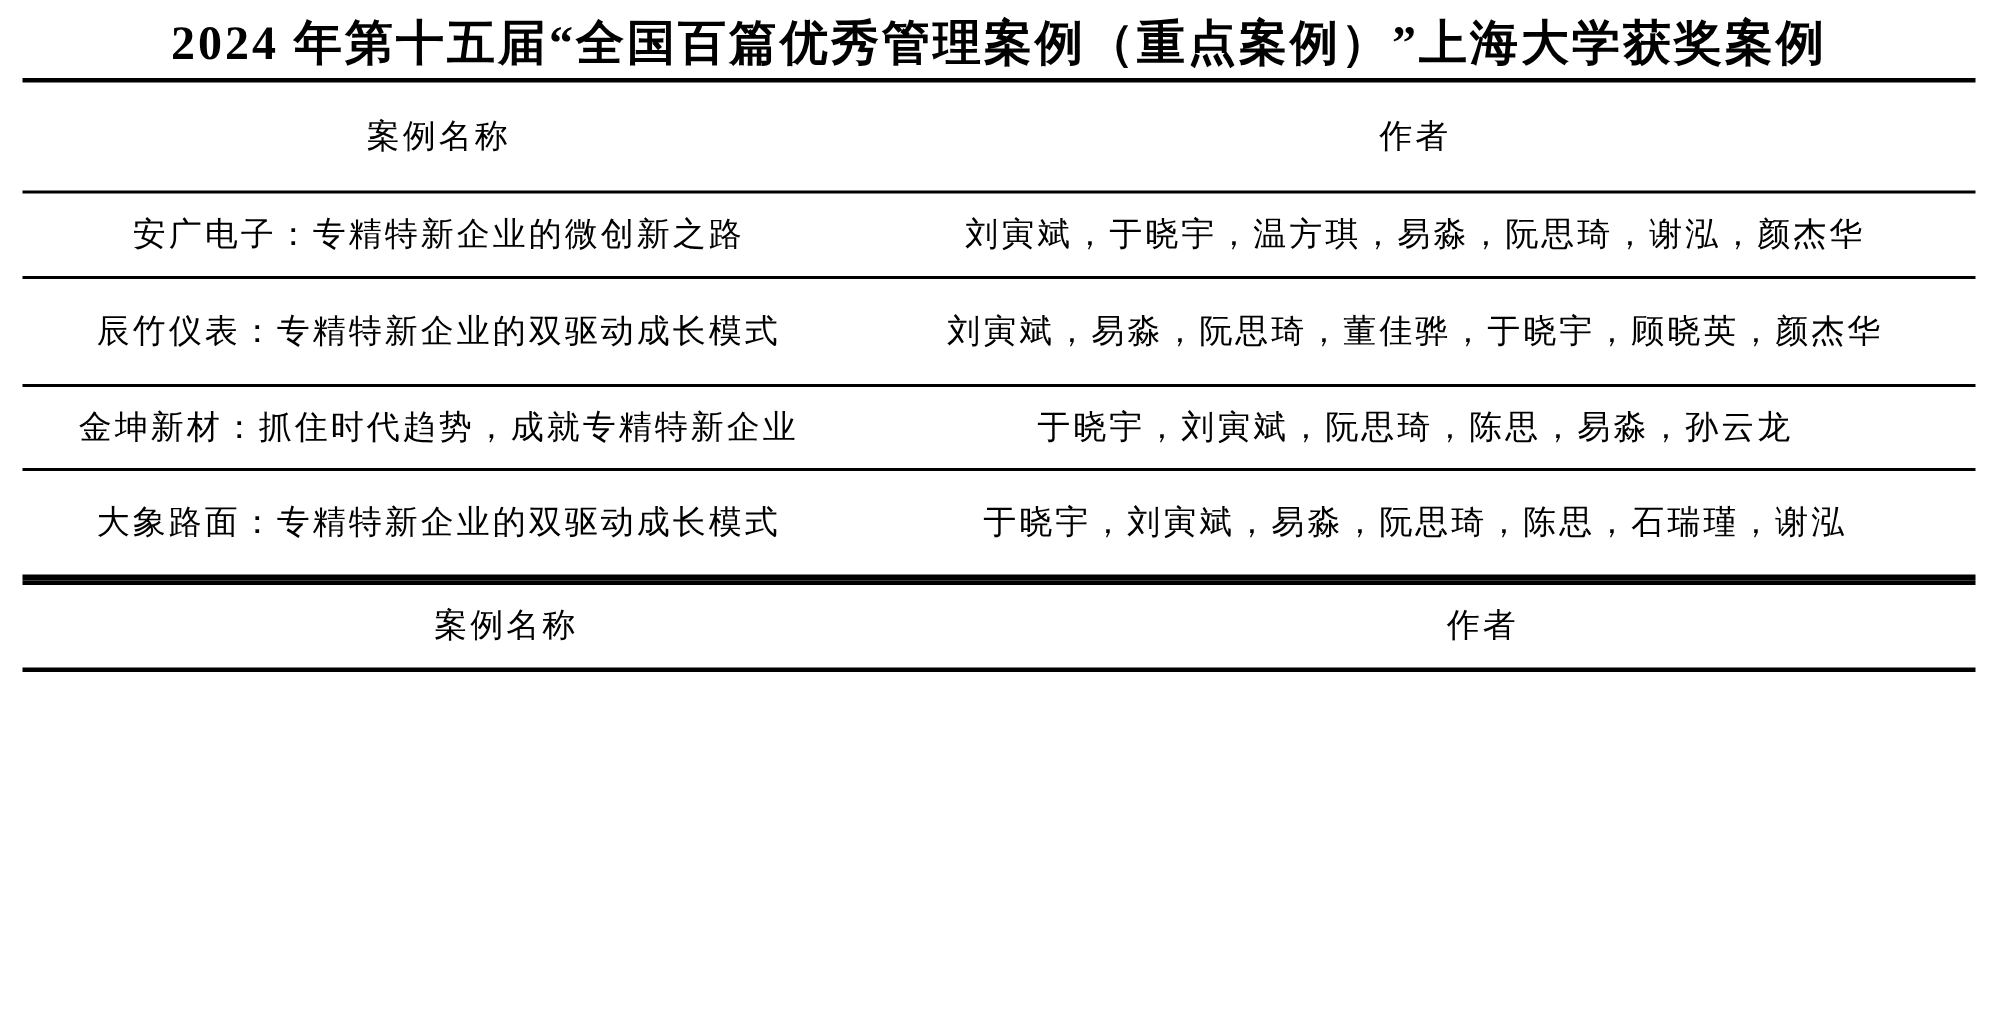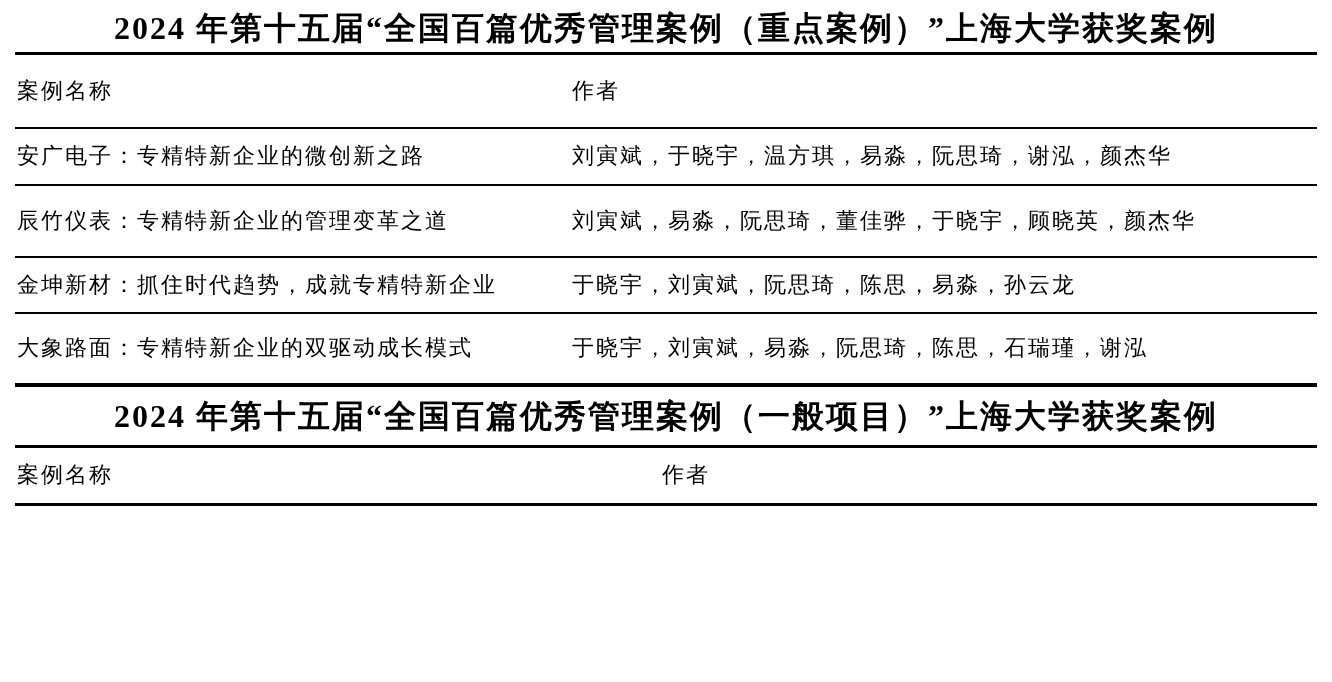--- a/index.html
+++ b/index.html
@@ -37,21 +37,21 @@
   }
   table.t1 {
     border-top: 3px solid #000;
     border-bottom: 4px solid #000;
   }
   table.t2 {
     border-top: 3px solid #000;
     border-bottom: 3px solid #000;
   }
   table.awards td {
-    text-align: left;
+    text-align: center;
     vertical-align: middle;
     font-size: 22px;
     letter-spacing: 2px;
     padding: 4px 2px;
     white-space: nowrap;
     overflow: visible;
   }
   table.awards tr {
     border-bottom: 2px solid #000;
   }
@@ -78,35 +78,34 @@
     <tbody>
       <tr style="height:74px">
         <td>案例名称</td>
         <td>作者</td>
       </tr>
       <tr style="height:57px">
         <td>安广电子：专精特新企业的微创新之路</td>
         <td>刘寅斌，于晓宇，温方琪，易淼，阮思琦，谢泓，颜杰华</td>
       </tr>
       <tr style="height:72px">
-        <td>辰竹仪表：专精特新企业的管理变革之道</td>
+        <td>辰竹仪表：专精特新企业的双驱动成长模式</td>
         <td>刘寅斌，易淼，阮思琦，董佳骅，于晓宇，顾晓英，颜杰华</td>
       </tr>
       <tr style="height:56px">
         <td>金坤新材：抓住时代趋势，成就专精特新企业</td>
         <td>于晓宇，刘寅斌，阮思琦，陈思，易淼，孙云龙</td>
       </tr>
       <tr style="height:72px" class="last-row">
         <td>大象路面：专精特新企业的双驱动成长模式</td>
         <td>于晓宇，刘寅斌，易淼，阮思琦，陈思，石瑞瑾，谢泓</td>
       </tr>
     </tbody>
   </table>
 
-  <div class="section-title title-2">2024 年第十五届“全国百篇优秀管理案例（一般项目）”上海大学获奖案例</div>
 
   <table class="awards t2">
     <colgroup>
         <col class="col-case">
         <col class="col-author">
       </colgroup>
     <tbody>
       <tr style="height:58px">
         <td>案例名称</td>
         <td>作者</td>

